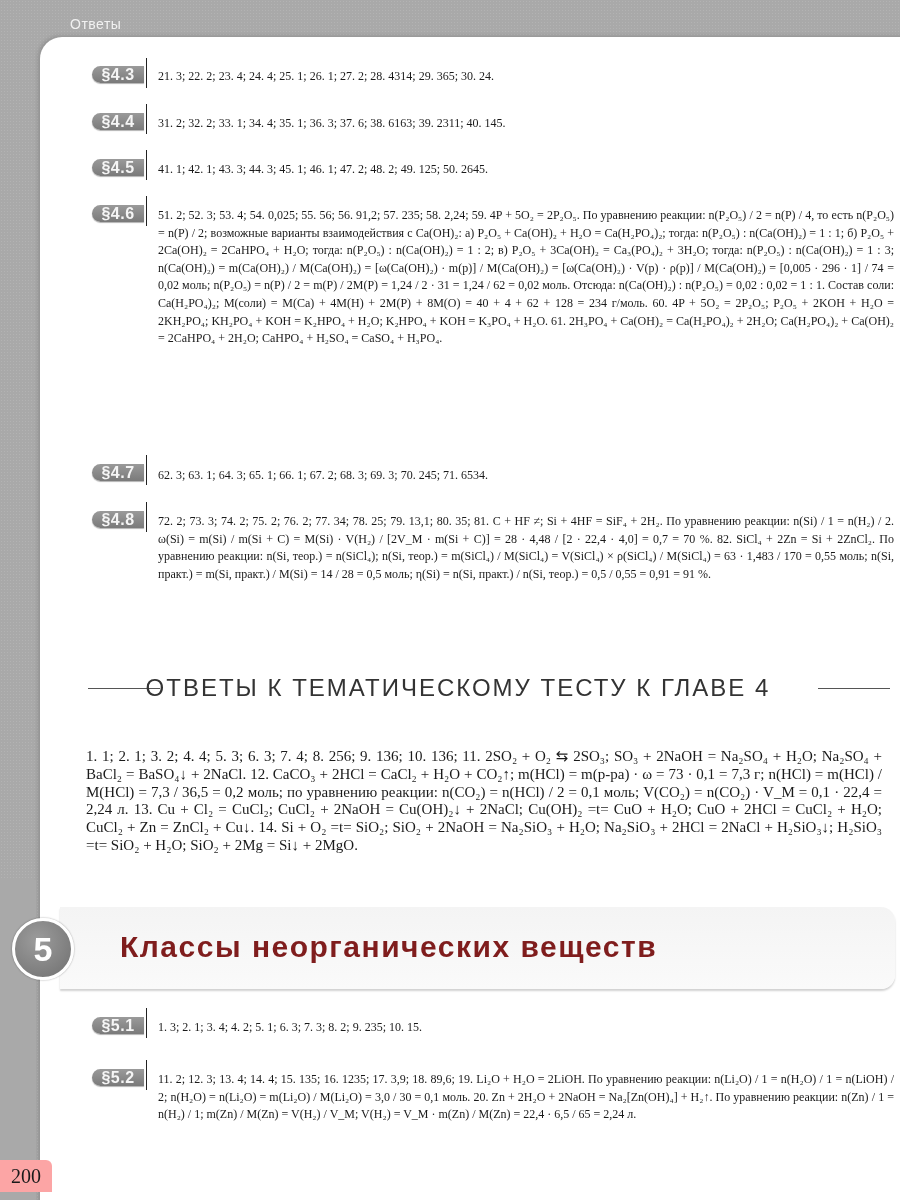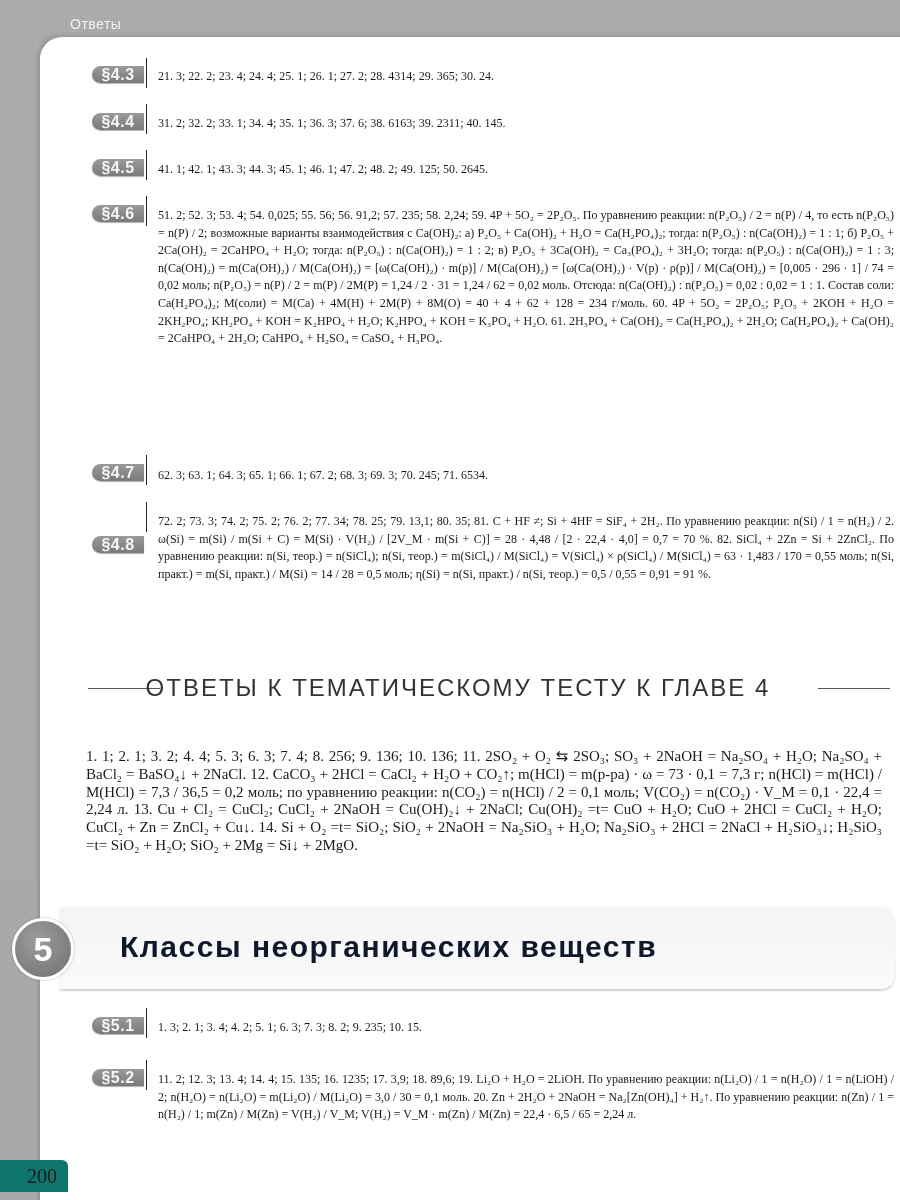--- a/index.html
+++ b/index.html
@@ -58,28 +58,27 @@
   }
   .chapter-num {
     position:absolute; left:12px; top:918px; width:56px; height:56px; border-radius:50%;
     background:radial-gradient(circle at 40% 35%, #9c9c9c, #6f6f6f);
     border:3px solid #fff; box-shadow:0 0 2px rgba(0,0,0,0.4);
     color:#fff; font-family:"Liberation Sans", sans-serif; font-weight:bold; font-size:34px;
     text-align:center; line-height:56px;
   }
   .chapter-title {
     position:absolute; left:120px; top:930px;
-    font-family:"Liberation Sans", sans-serif; font-weight:bold; font-size:30px; color:#0f172a;
+    font-family:"Liberation Sans", sans-serif; font-weight:bold; font-size:30px; color:#7f1d1d;
     letter-spacing:1.5px;
   }
   .page-num {
-    position:absolute; left:0; top:1160px; width:52px; height:32px; background:#0f766e;
+    position:absolute; left:0; top:1160px; width:52px; height:32px; background:#fca5a5;
     font-family:"Liberation Serif", serif; font-size:20px; line-height:32px; text-align:center;
     border-radius:0 6px 0 0;
-    padding-left:16px;
   }
 </style>
 </head>
 <body>
 
 <div class="running-head">Ответы</div>
 
 <div class="page"></div>
 <div class="left-strip"></div>
 
@@ -96,21 +95,21 @@
 <div class="text" style="top:161px">41. 1; 42. 1; 43. 3; 44. 3; 45. 1; 46. 1; 47. 2; 48. 2; 49. 125; 50. 2645.</div>
 
 <div class="badge" style="top:205px">§4.6</div>
 <div class="vline" style="top:196px;height:30px"></div>
 <div class="text" style="top:207px">51. 2; 52. 3; 53. 4; 54. 0,025; 55. 56; 56. 91,2; 57. 235; 58. 2,24; 59. 4P + 5O₂ = 2P₂O₅. По уравнению реакции: n(P₂O₅) / 2 = n(P) / 4, то есть n(P₂O₅) = n(P) / 2; возможные варианты взаимодействия с Ca(OH)₂: а) P₂O₅ + Ca(OH)₂ + H₂O = Ca(H₂PO₄)₂; тогда: n(P₂O₅) : n(Ca(OH)₂) = 1 : 1; б) P₂O₅ + 2Ca(OH)₂ = 2CaHPO₄ + H₂O; тогда: n(P₂O₅) : n(Ca(OH)₂) = 1 : 2; в) P₂O₅ + 3Ca(OH)₂ = Ca₃(PO₄)₂ + 3H₂O; тогда: n(P₂O₅) : n(Ca(OH)₂) = 1 : 3; n(Ca(OH)₂) = m(Ca(OH)₂) / M(Ca(OH)₂) = [ω(Ca(OH)₂) · m(р)] / M(Ca(OH)₂) = [ω(Ca(OH)₂) · V(р) · ρ(р)] / M(Ca(OH)₂) = [0,005 · 296 · 1] / 74 = 0,02 моль; n(P₂O₅) = n(P) / 2 = m(P) / 2M(P) = 1,24 / 2 · 31 = 1,24 / 62 = 0,02 моль. Отсюда: n(Ca(OH)₂) : n(P₂O₅) = 0,02 : 0,02 = 1 : 1. Состав соли: Ca(H₂PO₄)₂; M(соли) = M(Ca) + 4M(H) + 2M(P) + 8M(O) = 40 + 4 + 62 + 128 = 234 г/моль. 60. 4P + 5O₂ = 2P₂O₅; P₂O₅ + 2KOH + H₂O = 2KH₂PO₄; KH₂PO₄ + KOH = K₂HPO₄ + H₂O; K₂HPO₄ + KOH = K₃PO₄ + H₂O. 61. 2H₃PO₄ + Ca(OH)₂ = Ca(H₂PO₄)₂ + 2H₂O; Ca(H₂PO₄)₂ + Ca(OH)₂ = 2CaHPO₄ + 2H₂O; CaHPO₄ + H₂SO₄ = CaSO₄ + H₃PO₄.</div>
 
 <div class="badge" style="top:464px">§4.7</div>
 <div class="vline" style="top:455px;height:30px"></div>
 <div class="text" style="top:467px">62. 3; 63. 1; 64. 3; 65. 1; 66. 1; 67. 2; 68. 3; 69. 3; 70. 245; 71. 6534.</div>
 
-<div class="badge" style="top:536px">§4.8</div>
+<div class="badge" style="top:511px">§4.8</div>
 <div class="vline" style="top:502px;height:30px"></div>
 <div class="text" style="top:513px">72. 2; 73. 3; 74. 2; 75. 2; 76. 2; 77. 34; 78. 25; 79. 13,1; 80. 35; 81. C + HF ≠; Si + 4HF = SiF₄ + 2H₂. По уравнению реакции: n(Si) / 1 = n(H₂) / 2. ω(Si) = m(Si) / m(Si + C) = M(Si) · V(H₂) / [2V_M · m(Si + C)] = 28 · 4,48 / [2 · 22,4 · 4,0] = 0,7 = 70 %. 82. SiCl₄ + 2Zn = Si + 2ZnCl₂. По уравнению реакции: n(Si, теор.) = n(SiCl₄); n(Si, теор.) = m(SiCl₄) / M(SiCl₄) = V(SiCl₄) × ρ(SiCl₄) / M(SiCl₄) = 63 · 1,483 / 170 = 0,55 моль; n(Si, практ.) = m(Si, практ.) / M(Si) = 14 / 28 = 0,5 моль; η(Si) = n(Si, практ.) / n(Si, теор.) = 0,5 / 0,55 = 0,91 = 91 %.</div>
 
 <div class="rule" style="left:88px;width:72px"></div>
 <div class="test-title">ОТВЕТЫ К ТЕМАТИЧЕСКОМУ ТЕСТУ К ГЛАВЕ 4</div>
 <div class="rule" style="left:818px;width:72px"></div>
 <div class="test-body">1. 1; 2. 1; 3. 2; 4. 4; 5. 3; 6. 3; 7. 4; 8. 256; 9. 136; 10. 136; 11. 2SO₂ + O₂ ⇆ 2SO₃; SO₃ + 2NaOH = Na₂SO₄ + H₂O; Na₂SO₄ + BaCl₂ = BaSO₄↓ + 2NaCl. 12. CaCO₃ + 2HCl = CaCl₂ + H₂O + CO₂↑; m(HCl) = m(р-ра) · ω = 73 · 0,1 = 7,3 г; n(HCl) = m(HCl) / M(HCl) = 7,3 / 36,5 = 0,2 моль; по уравнению реакции: n(CO₂) = n(HCl) / 2 = 0,1 моль; V(CO₂) = n(CO₂) · V_M = 0,1 · 22,4 = 2,24 л. 13. Cu + Cl₂ = CuCl₂; CuCl₂ + 2NaOH = Cu(OH)₂↓ + 2NaCl; Cu(OH)₂ =t= CuO + H₂O; CuO + 2HCl = CuCl₂ + H₂O; CuCl₂ + Zn = ZnCl₂ + Cu↓. 14. Si + O₂ =t= SiO₂; SiO₂ + 2NaOH = Na₂SiO₃ + H₂O; Na₂SiO₃ + 2HCl = 2NaCl + H₂SiO₃↓; H₂SiO₃ =t= SiO₂ + H₂O; SiO₂ + 2Mg = Si↓ + 2MgO.</div>
 
 <div class="chapter-band"></div>
 <div class="chapter-num">5</div>

